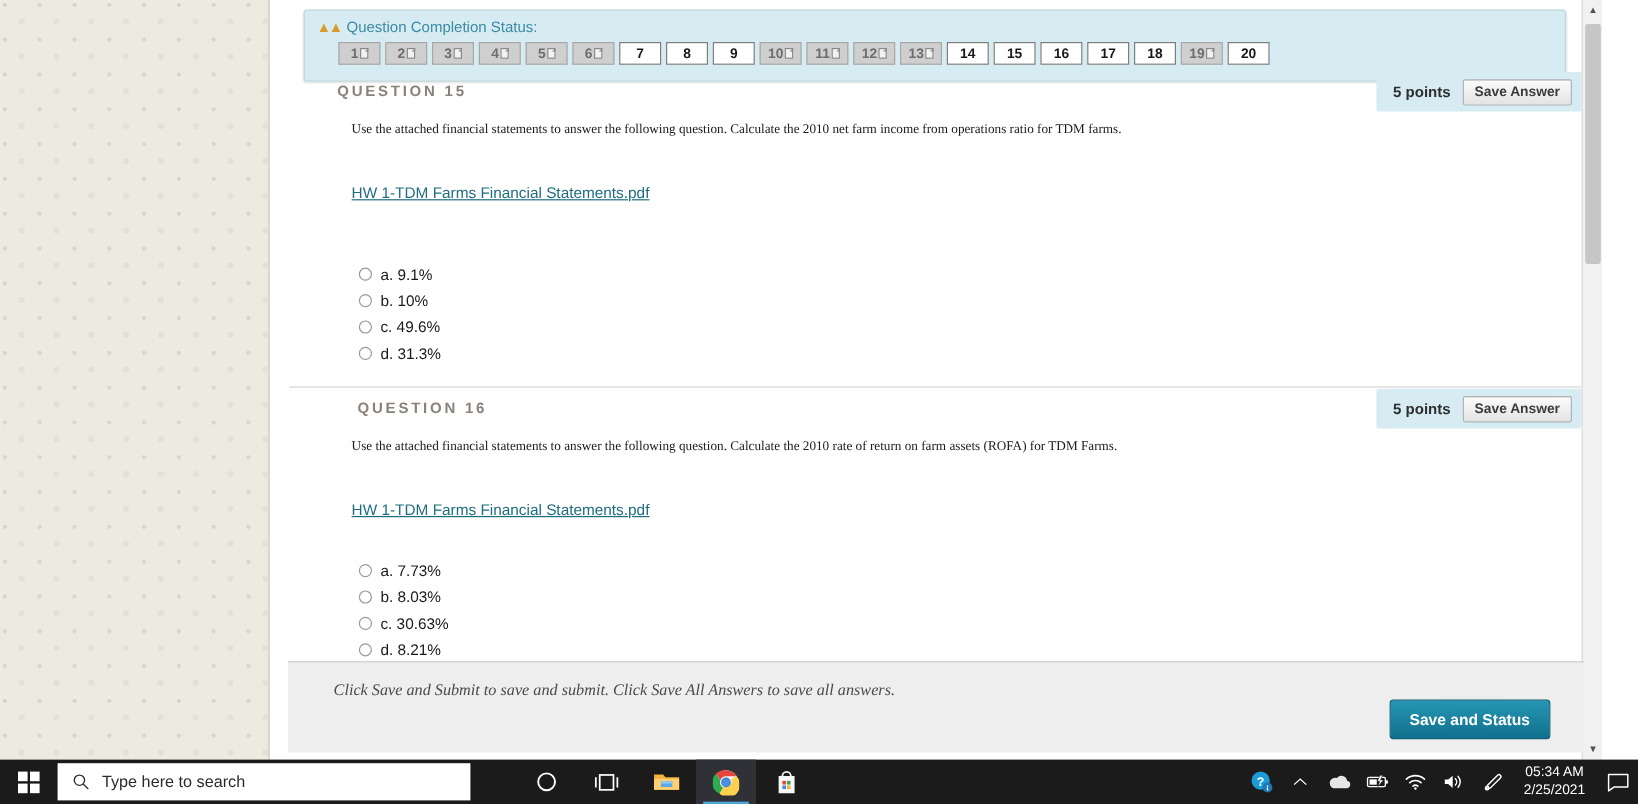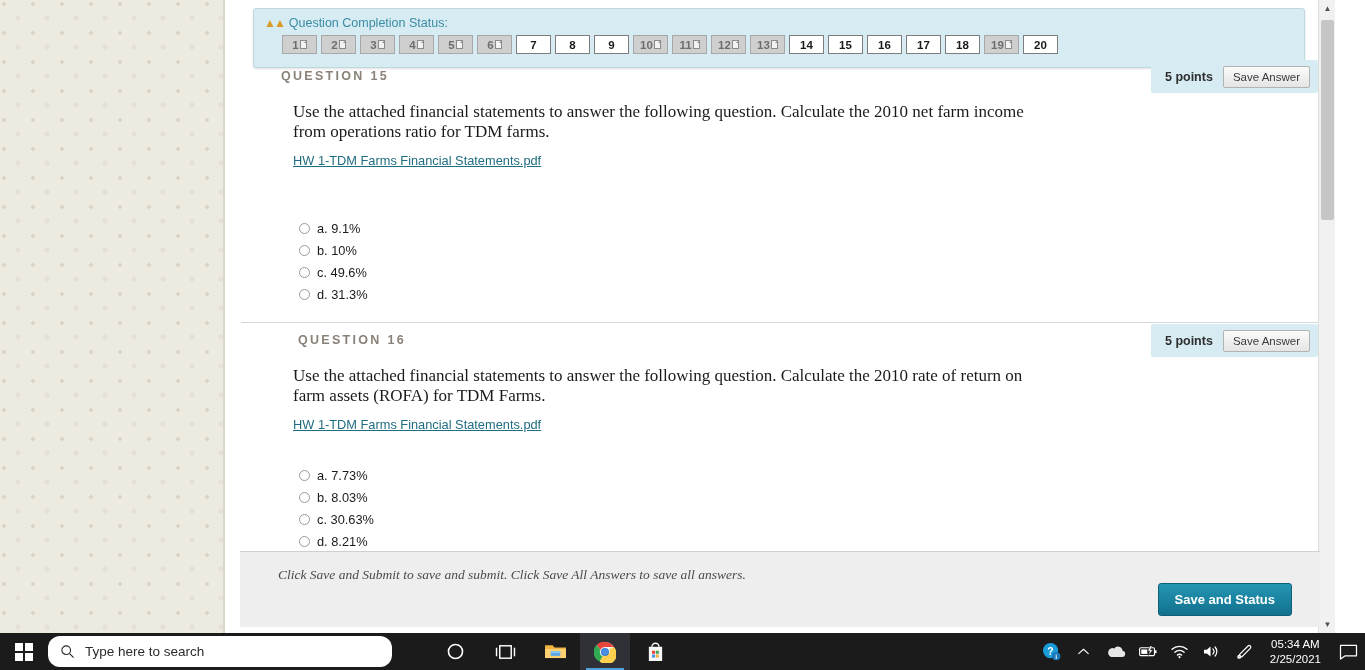--- a/index.html
+++ b/index.html
@@ -82,29 +82,29 @@
     height: 33px;
     display: flex; align-items: center; gap: 10px;
     padding: 0 8px 0 14px;
     border-radius: 2px;
   }
   .points-label { font-size: 12.5px; font-weight: bold; color: #2e2e2e; white-space: nowrap; }
   .save-answer-btn {
     background: linear-gradient(#fbfbfb, #e4e4e4);
     border: 1px solid #b2b2b2;
     border-radius: 2px;
-    font-size: 11.5px; font-weight: normal; color: #3b3b3b;
+    font-size: 11.5px; font-weight: bold; color: #3b3b3b;
     padding: 4px 9px; white-space: nowrap;
     font-family: "Liberation Sans", sans-serif;
     cursor: pointer;
   }
   .q-text {
     position: absolute;
     font-family: "Liberation Serif", serif;
-    font-size: 17px; color: #1a1a1a; line-height: 1.18;
+    font-size: 11px; color: #1a1a1a; line-height: 1.18;
     width: 760px;
   }
   .q-attach {
     position: absolute;
     font-size: 12.8px; color: #1f6d80;
     text-decoration: underline; cursor: pointer;
   }
   .opt-list { position: absolute; }
   .opt-row { display: flex; align-items: center; gap: 7px; height: 22px; }
   .radio {
@@ -161,21 +161,21 @@
     background: #1b1b1b; display: flex; align-items: center;
   }
   #start-btn {
     width: 48px; height: 37px; display: flex; align-items: center; justify-content: center;
     cursor: pointer;
   }
   .win-logo { display: grid; grid-template-columns: 8px 8px; grid-template-rows: 8px 8px; gap: 2px; }
   .win-logo i { background: #ffffff; display: block; }
   #search-box {
     width: 344px; height: 31px; background: #ffffff;
-    display: flex; align-items: center; gap: 10px; padding-left: 12px; cursor: text; border-radius: 12px;
+    display: flex; align-items: center; gap: 10px; padding-left: 12px; cursor: text;
   }
   #search-placeholder { font-size: 13.5px; color: #2b2b2b; }
   .tb-icon {
     width: 50px; height: 37px; display: flex; align-items: center; justify-content: center;
     position: relative; cursor: pointer;
   }
   .tb-icon.active { background: #2f3136; }
   .tb-icon.active::after {
     content: ""; position: absolute; bottom: 0; left: 6px; right: 6px; height: 2px;
     background: #4fa3d8;

